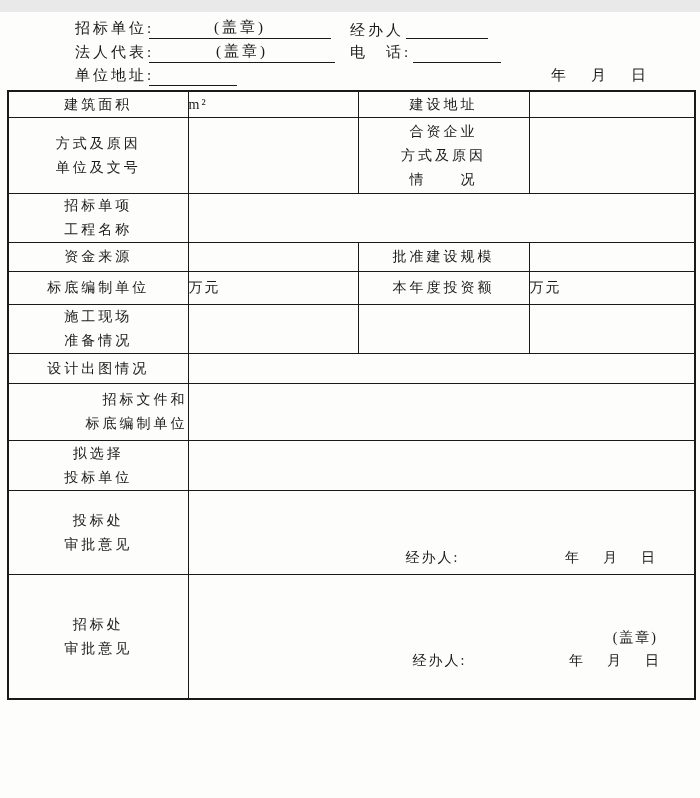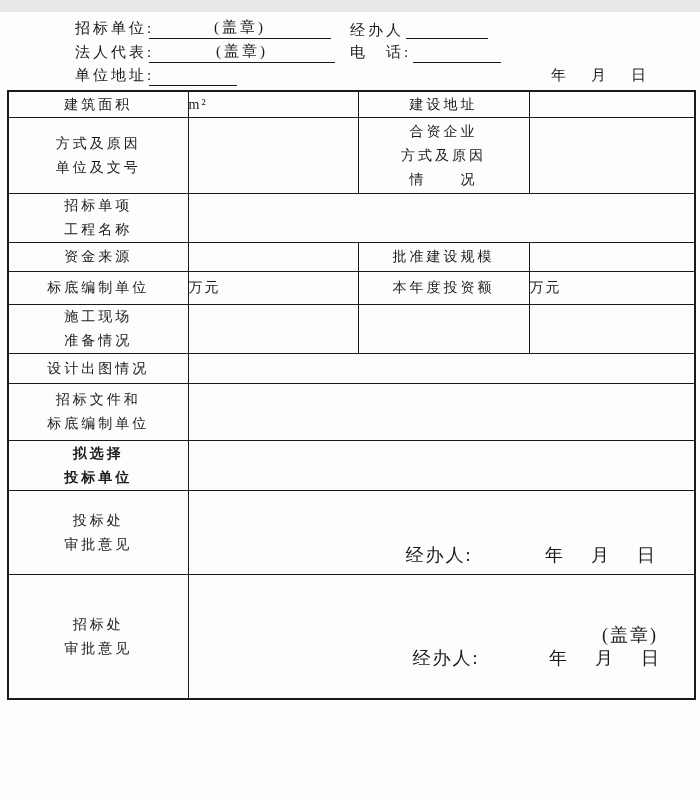--- a/index.html
+++ b/index.html
@@ -33,26 +33,26 @@
   td.u16{padding-right:16px;}
   td.area{position:relative;}
   .r1  td{height:25px;}
   .r2  td{height:75px;}
   .r3  td{height:44px;}
   .r4  td{height:28px;}
   .r5  td{height:32px;}
   .r6  td{height:45px;}
   .r7  td{height:29px;}
   .r8  td{height:69px;}
-  .r9  td{height:56px;}
+  .r9  td{height:56px;text-align:right;}
   .r10 td{height:45px;}
-  .r11 td{height:49px;font-weight:bold;}
+  .r11 td{height:49px;}
   .r12 td{height:83px;}
   .r13 td{height:123px;}
-  .cfoot{position:absolute;font-size:18px;letter-spacing:2px;white-space:nowrap;}
+  .cfoot{position:absolute;font-size:14px;letter-spacing:2px;white-space:nowrap;}
   .dsp{letter-spacing:5px;}
 </style>
 </head>
 <body>
 
 <div class="page">
 
   <span class="hl" style="left:75px;top:6px">招标单位:</span>
   <span class="useal" style="left:149px;top:5px;width:182px">(盖章)</span>
   <span class="hl" style="left:350px;top:8px">经办人</span>

